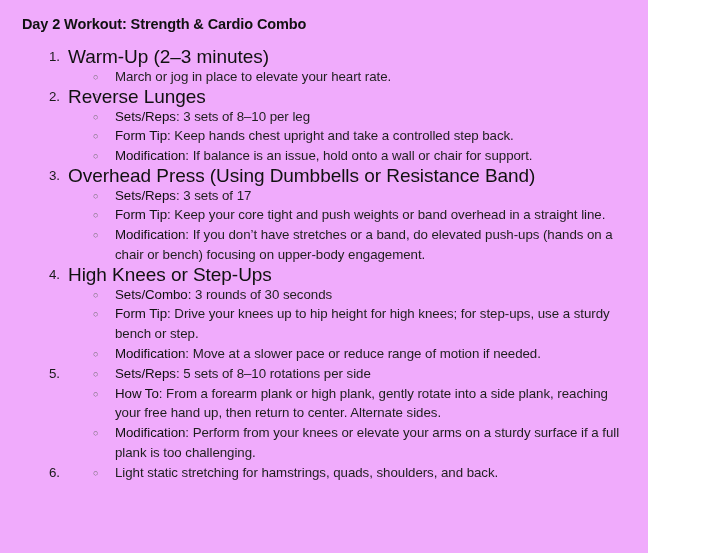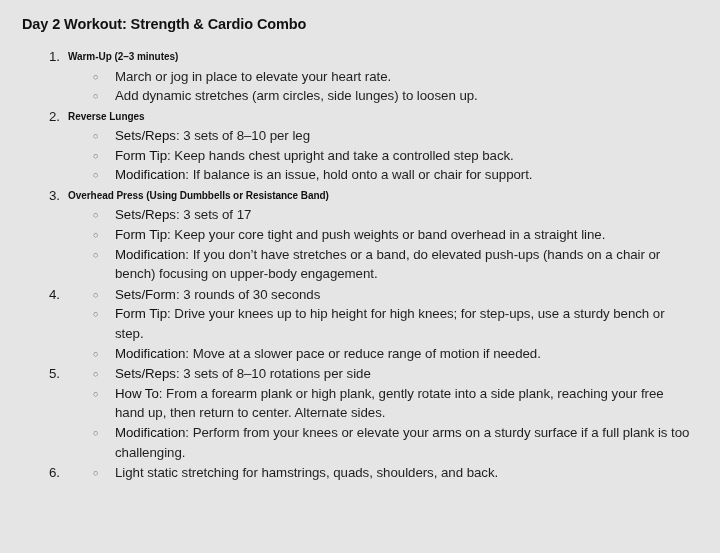--- a/index.html
+++ b/index.html
@@ -8,23 +8,23 @@
     background: #ffffff;
   }
   body {
     width: 720px;
     height: 553px;
     font-family: "Liberation Sans", sans-serif;
     color: #1a1a1a;
     overflow: hidden;
   }
   .page {
-    width: 720px;
+    width: 648px;
     height: 553px;
-    background: #e5e5e5;
+    background: #f0abfc;
     box-sizing: border-box;
     padding: 14px 28px 0 22px;
   }
   .doc-title {
     font-size: 14.5px;
     font-weight: bold;
     line-height: 1.45;
     letter-spacing: -0.1px;
     margin: 0 0 12px 0;
     color: #111111;
@@ -43,22 +43,22 @@
     position: absolute;
     left: 18px;
     top: 0;
     width: 20px;
     text-align: right;
     font-size: 13.3px;
     line-height: 19.5px;
     color: #1a1a1a;
   }
   .item-title {
-    font-size: 10px;
-    font-weight: bold;
+    font-size: 19px;
+    font-weight: normal;
     line-height: 19.5px;
     letter-spacing: -0.05px;
     color: #111111;
   }
   ul.sublist {
     list-style: none;
     margin: 0;
     padding: 0;
   }
   ul.sublist > li {
@@ -87,21 +87,21 @@
 <body>
 
 <div class="page">
   <h1 class="doc-title">Day 2 Workout: Strength &amp; Cardio Combo</h1>
   <ol class="outline">
       <li>
         <span class="num">1.</span>
         <div class="item-title">Warm-Up (2–3 minutes)</div>
         <ul class="sublist">
           <li><span class="bullet">○</span><span>March or jog in place to elevate your heart rate.</span></li>
-          <li><span class="bullet">○</span><span>Add dynamic stretches (arm circles, side lunges) to loosen up.</span></li>
+          <li><span class="bullet">○</span></li>
         </ul>
       </li>
       <li>
         <span class="num">2.</span>
         <div class="item-title">Reverse Lunges</div>
         <ul class="sublist">
           <li><span class="bullet">○</span><span class="lead">Sets/Reps</span><span>: 3 sets of 8–10 per leg</span></li>
           <li><span class="bullet">○</span><span class="lead">Form Tip</span><span>: Keep hands chest upright and take a controlled step back.</span></li>
           <li><span class="bullet">○</span><span class="lead">Modification</span><span>: If balance is an issue, hold onto a wall or chair for support.</span></li>
         </ul>
@@ -110,30 +110,31 @@
         <span class="num">3.</span>
         <div class="item-title">Overhead Press (Using Dumbbells or Resistance Band)</div>
         <ul class="sublist">
           <li><span class="bullet">○</span><span class="lead">Sets/Reps</span><span>: 3 sets of 17</span></li>
           <li><span class="bullet">○</span><span class="lead">Form Tip</span><span>: Keep your core tight and push weights or band overhead in a straight line.</span></li>
           <li><span class="bullet">○</span><span class="lead">Modification</span><span>: If you don’t have stretches or a band, do elevated push-ups (hands on a chair or bench) focusing on upper-body engagement.</span></li>
         </ul>
       </li>
       <li>
         <span class="num">4.</span>
+        <div class="item-title">High Knees or Step-Ups</div>
         <ul class="sublist">
-          <li><span class="bullet">○</span><span class="lead">Sets/Form</span><span>: 3 rounds of 30 seconds</span></li>
+          <li><span class="bullet">○</span><span class="lead">Sets/Combo</span><span>: 3 rounds of 30 seconds</span></li>
           <li><span class="bullet">○</span><span class="lead">Form Tip</span><span>: Drive your knees up to hip height for high knees; for step-ups, use a sturdy bench or step.</span></li>
           <li><span class="bullet">○</span><span class="lead">Modification</span><span>: Move at a slower pace or reduce range of motion if needed.</span></li>
         </ul>
       </li>
       <li>
         <span class="num">5.</span>
         <ul class="sublist">
-          <li><span class="bullet">○</span><span class="lead">Sets/Reps</span><span>: 3 sets of 8–10 rotations per side</span></li>
+          <li><span class="bullet">○</span><span class="lead">Sets/Reps</span><span>: 5 sets of 8–10 rotations per side</span></li>
           <li><span class="bullet">○</span><span class="lead">How To</span><span>: From a forearm plank or high plank, gently rotate into a side plank, reaching your free hand up, then return to center. Alternate sides.</span></li>
           <li><span class="bullet">○</span><span class="lead">Modification</span><span>: Perform from your knees or elevate your arms on a sturdy surface if a full plank is too challenging.</span></li>
         </ul>
       </li>
       <li>
         <span class="num">6.</span>
         <ul class="sublist">
           <li><span class="bullet">○</span><span>Light static stretching for hamstrings, quads, shoulders, and back.</span></li>
         </ul>
       </li>

